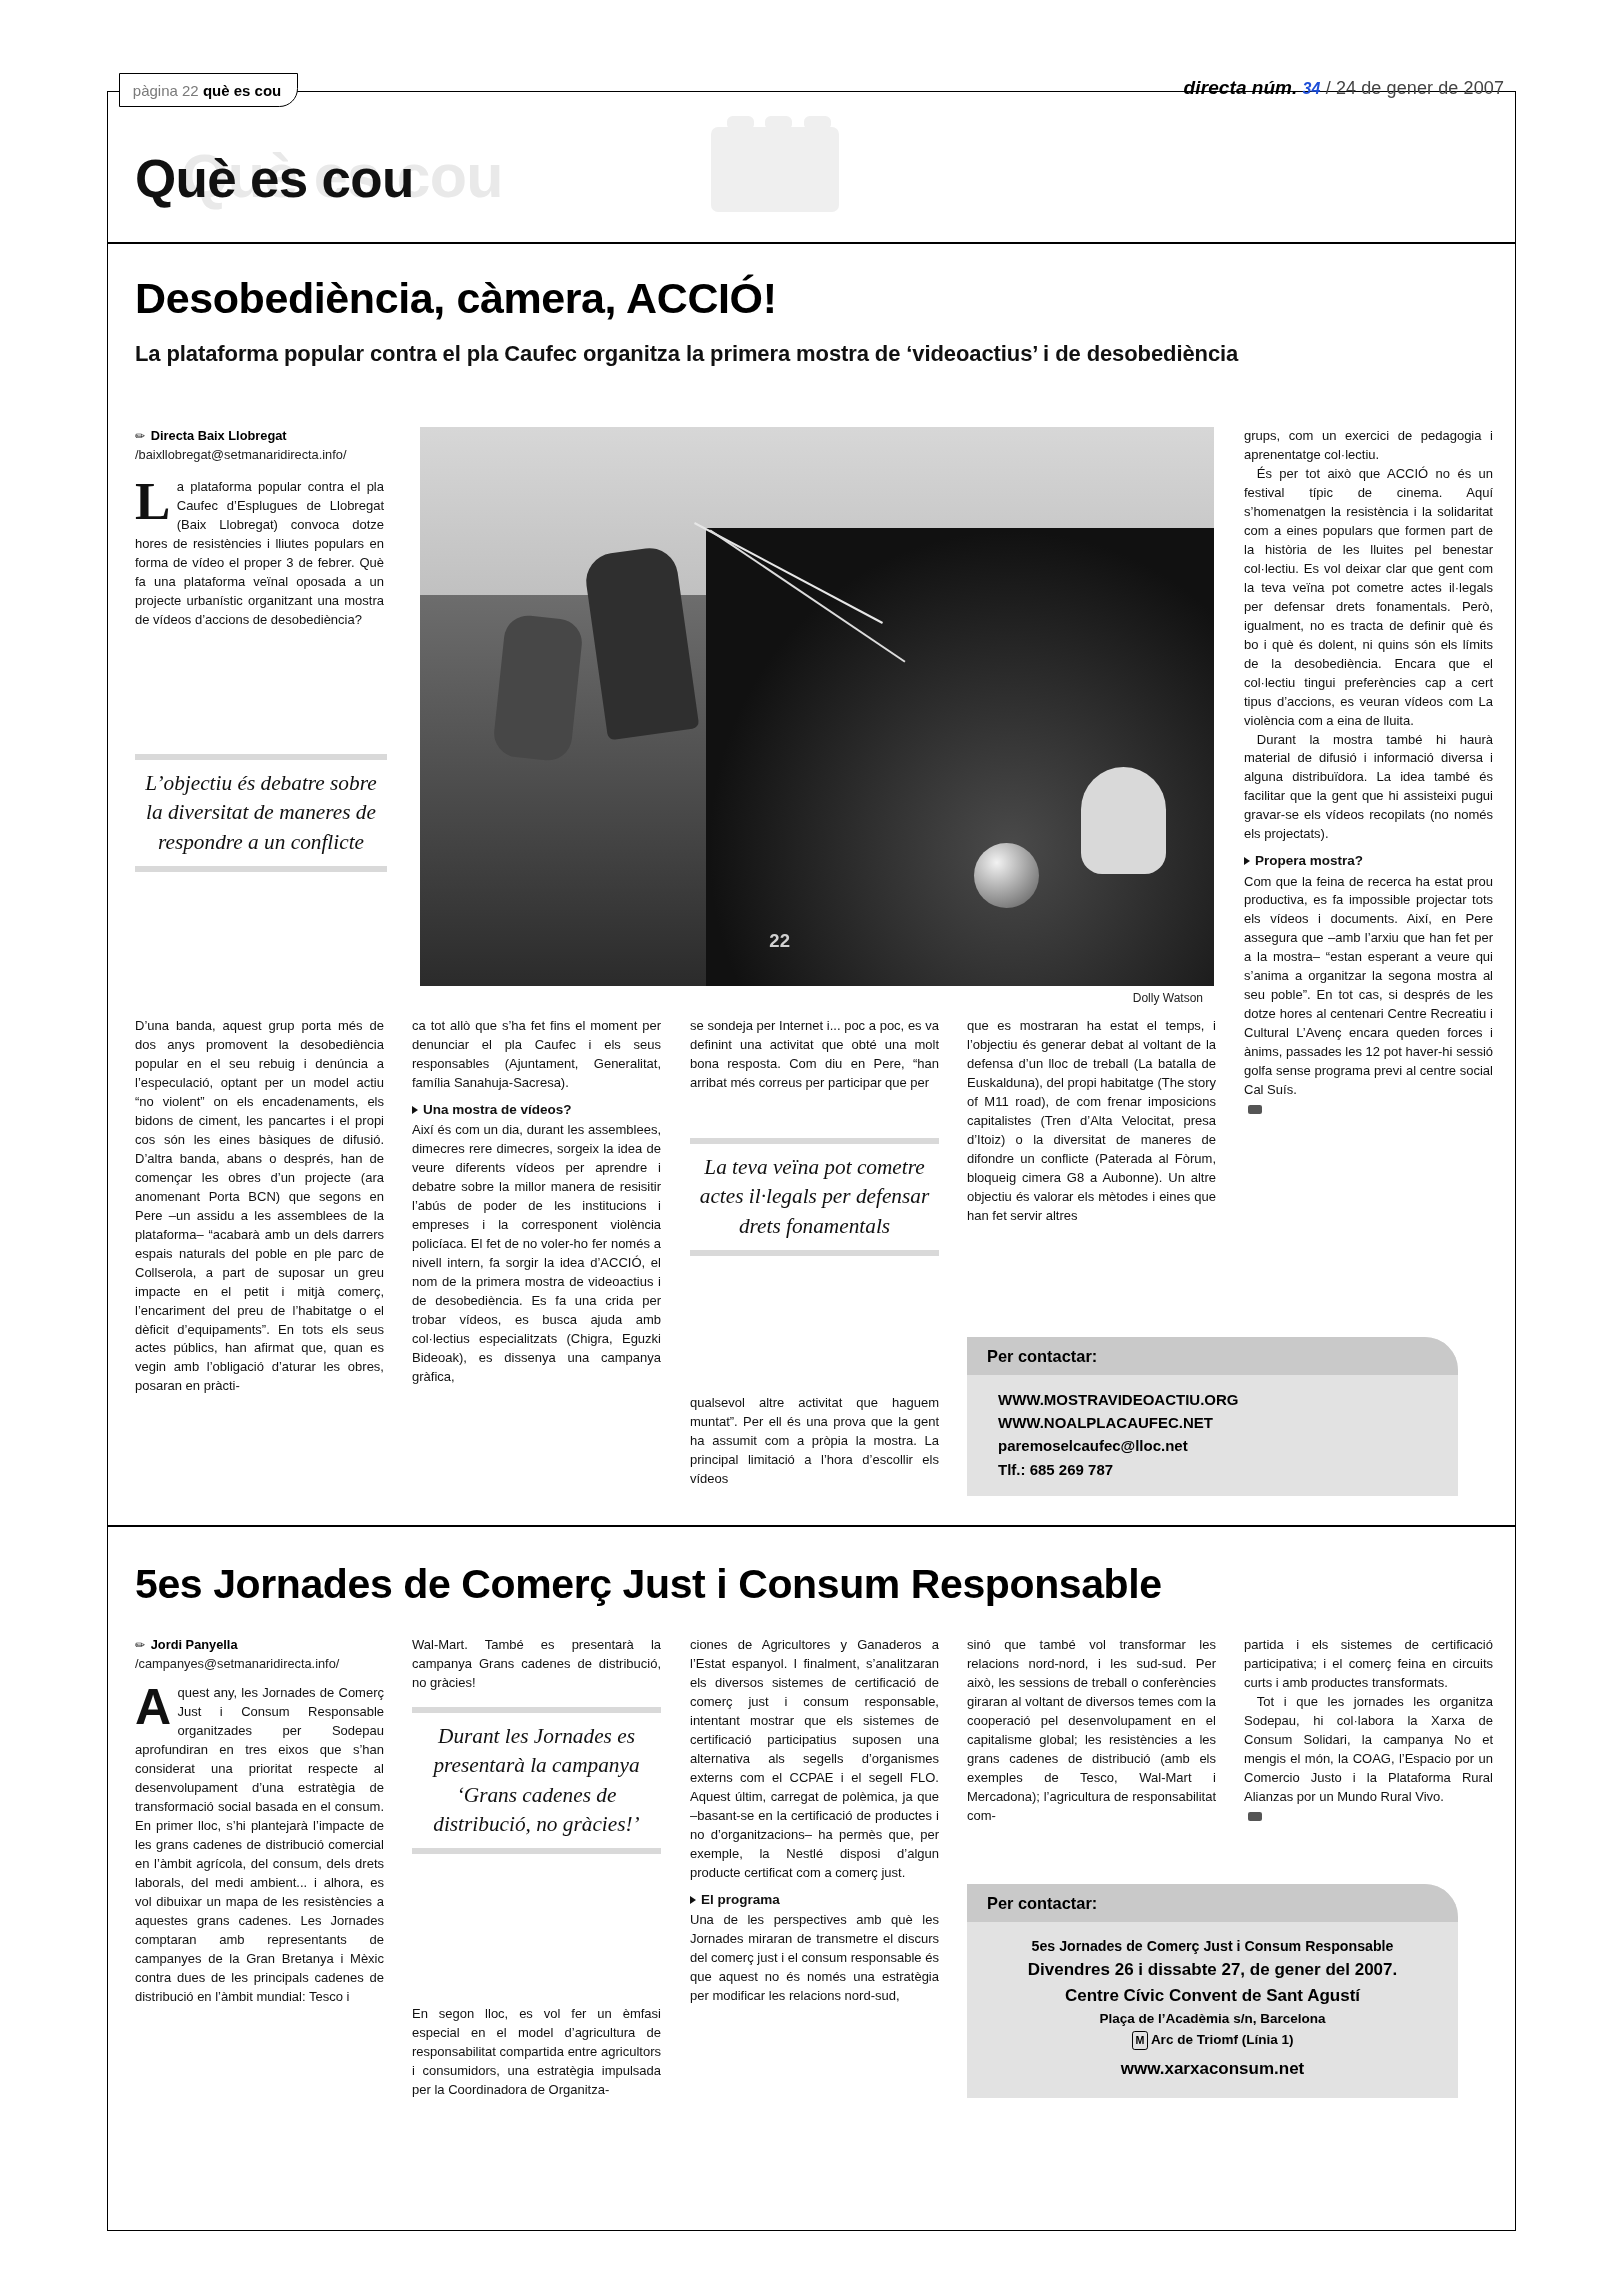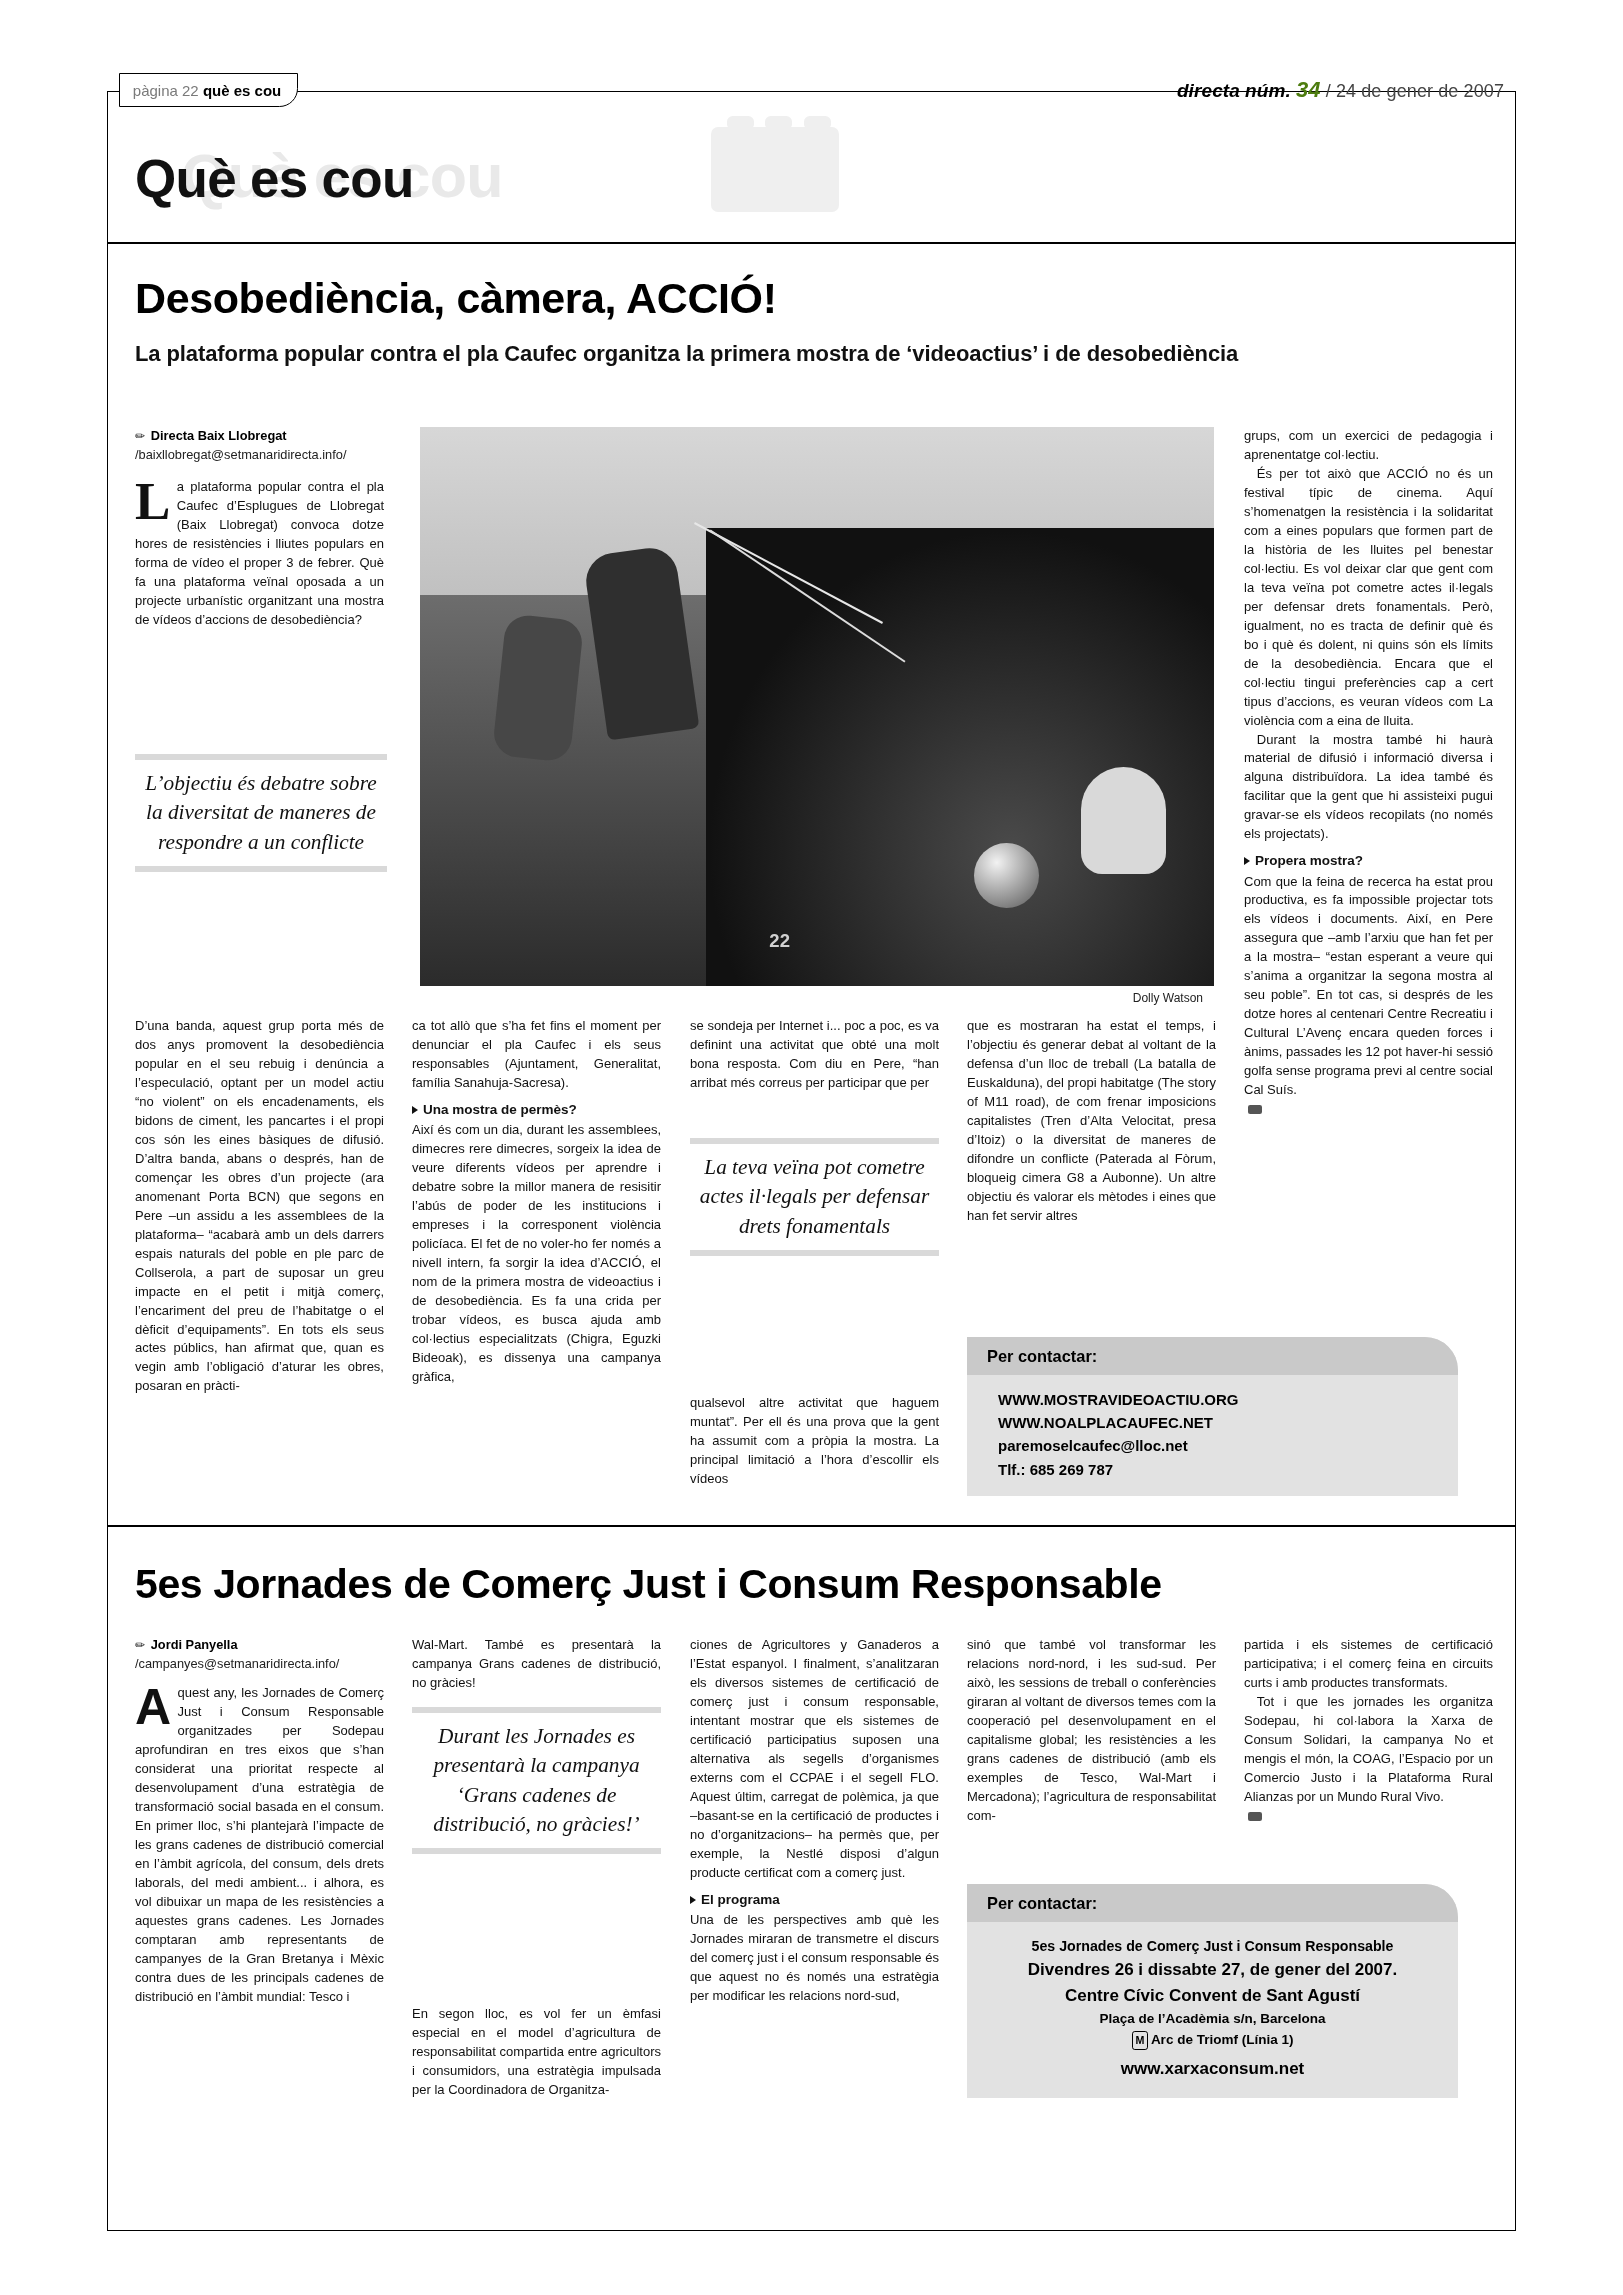--- a/index.html
+++ b/index.html
@@ -16,21 +16,21 @@
     display:flex;align-items:center;padding:0 15.6px 0 12.8px;box-sizing:border-box;
     font-size:15px;
   }
   .hdr-tab .t1{color:#7a7a7a;}
   .hdr-tab .t2{color:#000;font-weight:bold;}
   .hdr-right{
     position:absolute;right:119px;top:77px;font-size:18px;color:#444;
     letter-spacing:0.1px;
   }
   .hdr-right b{color:#000;font-weight:bold;font-style:italic;font-size:19px;}
-  .hdr-right .num{font-weight:bold;font-style:italic;font-size:22px;color:#4d7c0f;}
+  .hdr-right .num{font-weight:bold;font-style:italic;font-size:16px;color:#1d4ed8;}
 
   .masthead{
     position:absolute;left:135px;top:148px;font-size:53px;font-weight:bold;color:#111;
     letter-spacing:-0.7px;
   }
   .ghost{
     position:absolute;left:181px;top:141px;font-size:61px;font-weight:bold;
     color:#e9e9e9;letter-spacing:-0.7px;z-index:0;
   }
   .ghost-brick{
@@ -174,21 +174,21 @@
     <div class="ph-num">22</div>
   </div>
   <div class="photo-credit">Dolly Watson</div>
 
   <div class="col" style="left:135px;top:1017px;width:249px;">
     <p>D’una banda, aquest grup porta més de dos anys promovent la desobediència popular en el seu rebuig i denúncia a l’especulació, optant per un model actiu “no violent” on els encadenaments, els bidons de ciment, les pancartes i el propi cos són les eines bàsiques de difusió. D’altra banda, abans o després, han de començar les obres d’un projecte (ara anomenant Porta BCN) que segons en Pere –un assidu a les assemblees de la plataforma– “acabarà amb un dels darrers espais naturals del poble en ple parc de Collserola, a part de suposar un greu impacte en el petit i mitjà comerç, l’encariment del preu de l’habitatge o el dèficit d’equipaments”. En tots els seus actes públics, han afirmat que, quan es vegin amb l’obligació d’aturar les obres, posaran en pràcti-</p>
   </div>
 
   <div class="col" style="left:412px;top:1017px;width:249px;">
     <p>ca tot allò que s’ha fet fins el moment per denunciar el pla Caufec i els seus responsables (Ajuntament, Generalitat, família Sanahuja-Sacresa).</p>
-    <div class="subhead"><span class="bullet"></span><span>Una mostra de permès?</span></div>
+    <div class="subhead"><span class="bullet"></span><span>Una mostra de vídeos?</span></div>
     <p>Així és com un dia, durant les assemblees, dimecres rere dimecres, sorgeix la idea de veure diferents vídeos per aprendre i debatre sobre la millor manera de resisitir l’abús de poder de les institucions i empreses i la corresponent violència policíaca. El fet de no voler-ho fer només a nivell intern, fa sorgir la idea d’ACCIÓ, el nom de la primera mostra de videoactius i de desobediència. Es fa una crida per trobar vídeos, es busca ajuda amb col·lectius especialitzats (Chigra, Eguzki Bideoak), es dissenya una campanya gràfica,</p>
   </div>
 
   <div class="col" style="left:690px;top:1017px;width:249px;">
     <p>se sondeja per Internet i... poc a poc, es va definint una activitat que obté una molt bona resposta. Com diu en Pere, “han arribat més correus per participar que per</p>
   </div>
   <div class="pullquote" style="left:690px;top:1138px;width:249px;">
     <div class="pq-rule"></div>
     <div>La teva veïna pot cometre actes il·legals per defensar drets fonamentals</div>
     <div class="pq-rule b"></div>

